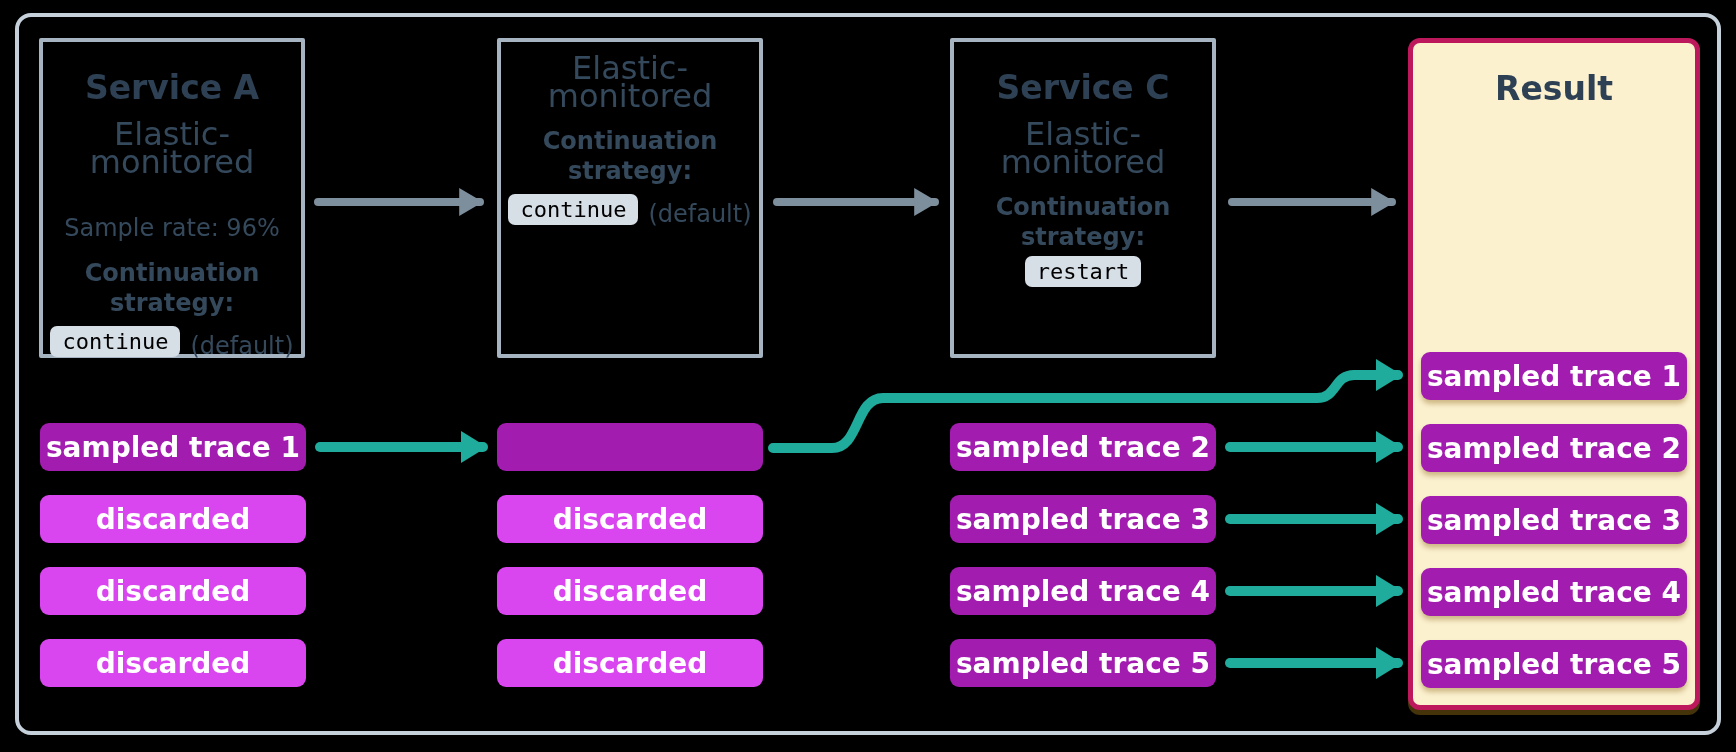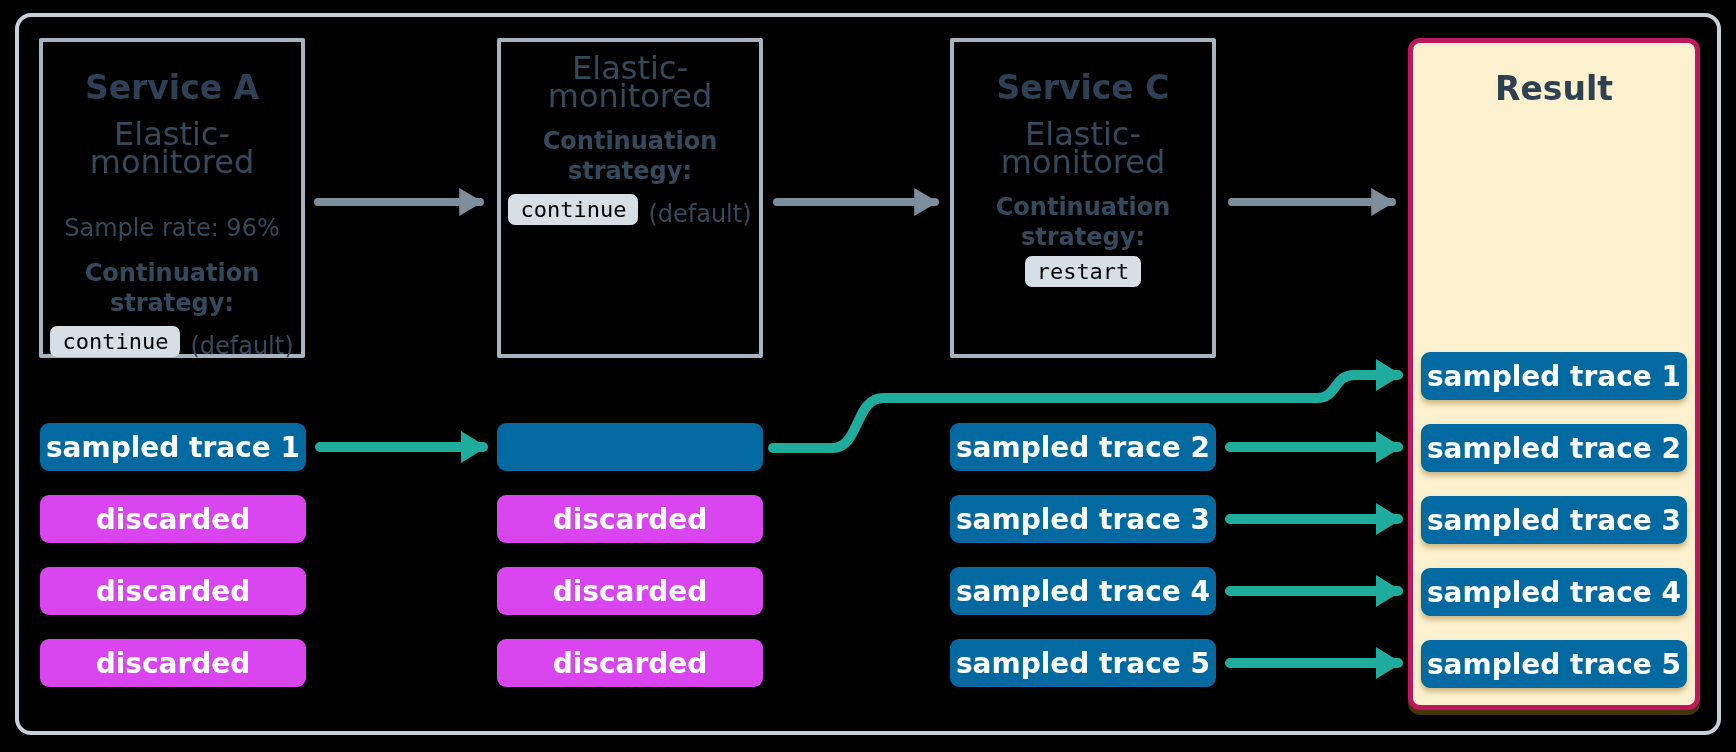--- a/index.html
+++ b/index.html
@@ -40,21 +40,21 @@
   }
   .result-title{
     position:absolute;top:26px;left:0;width:100%;text-align:center;
     font-size:33px;font-weight:800;color:#2E4154;
   }
   
   .pill{
     height:48px;border-radius:9px;display:flex;align-items:center;justify-content:center;
     font-size:28px;font-weight:700;color:#FFFFFF;white-space:nowrap;
   }
-  .pill.sampled{background:#0369a1;}
+  .pill.sampled{background:#a21caf;}
   .pill.discarded{background:#d946ef;}
   .lane-pill{position:absolute;width:266px;}
   .lane-a{left:40px}.lane-b{left:497px}.lane-c{left:950px}
   .row1{top:423px}.row2{top:495px}.row3{top:567px}.row4{top:639px}
   .result .pill{
     position:absolute;left:8px;width:266px;
     box-shadow:0 4px 5px rgba(140,100,25,.40);
   }
   .r0{top:309px}.r1{top:381px}.r2{top:453px}.r3{top:525px}.r4{top:597px}
   

